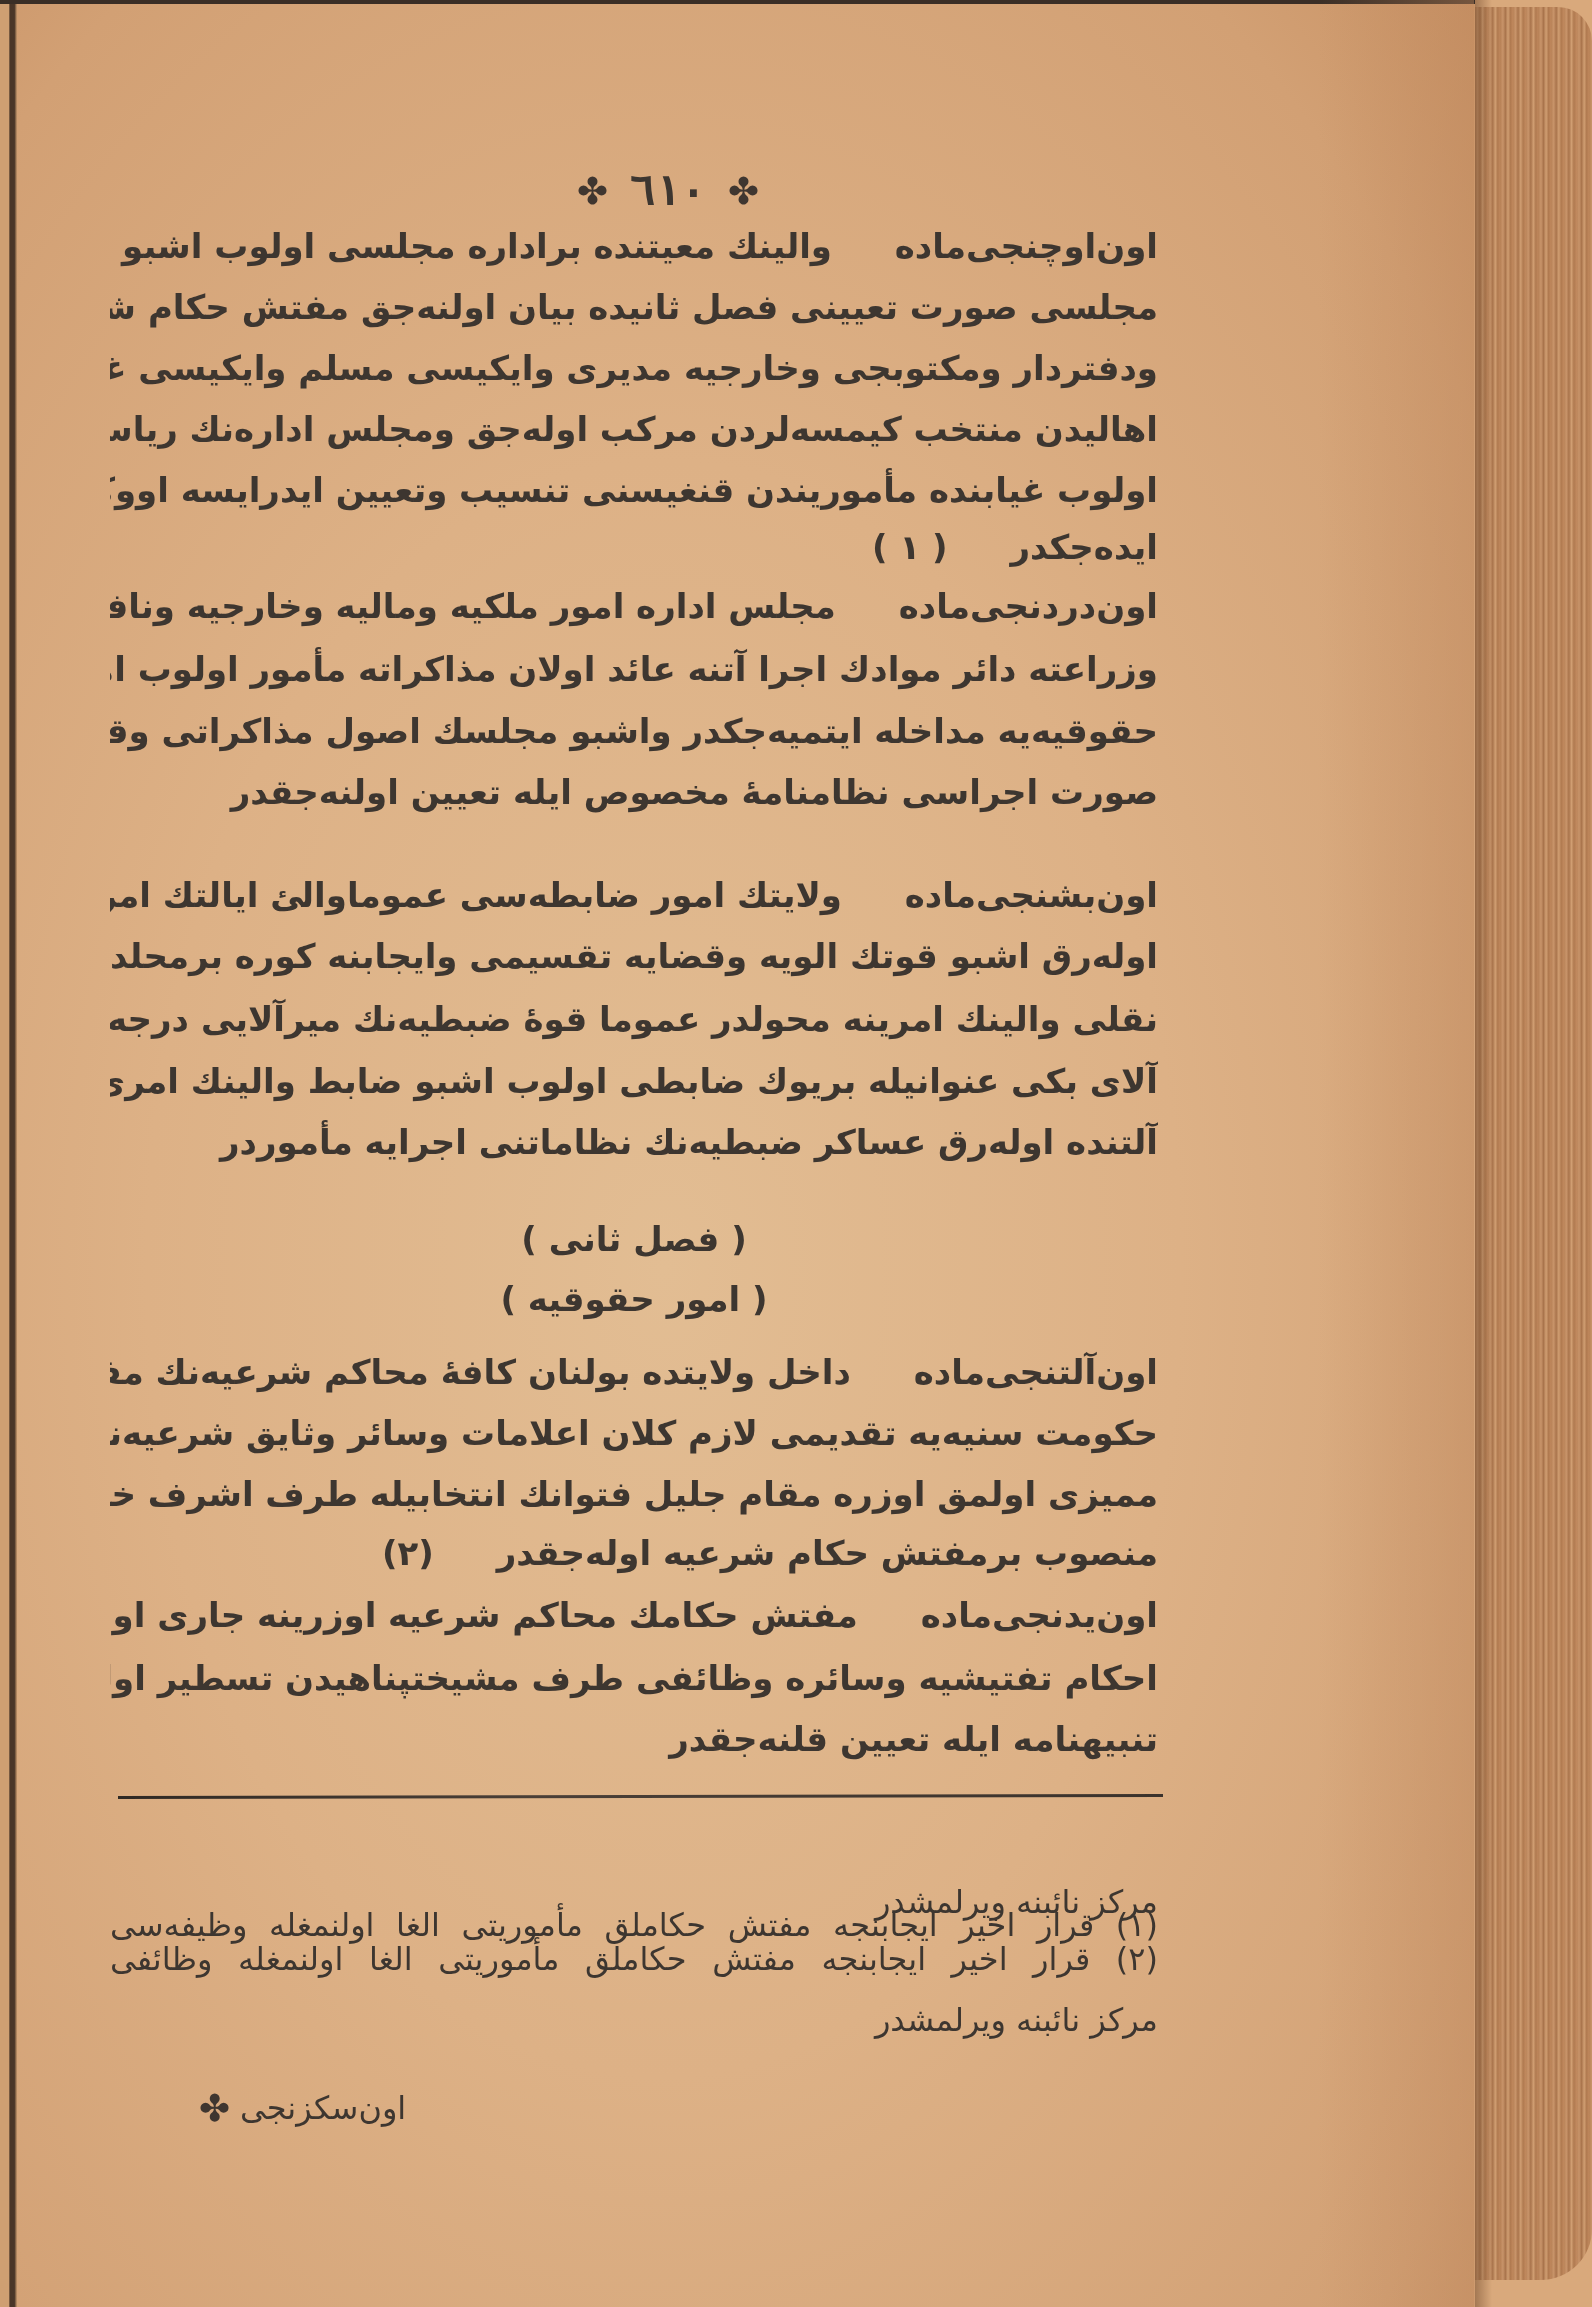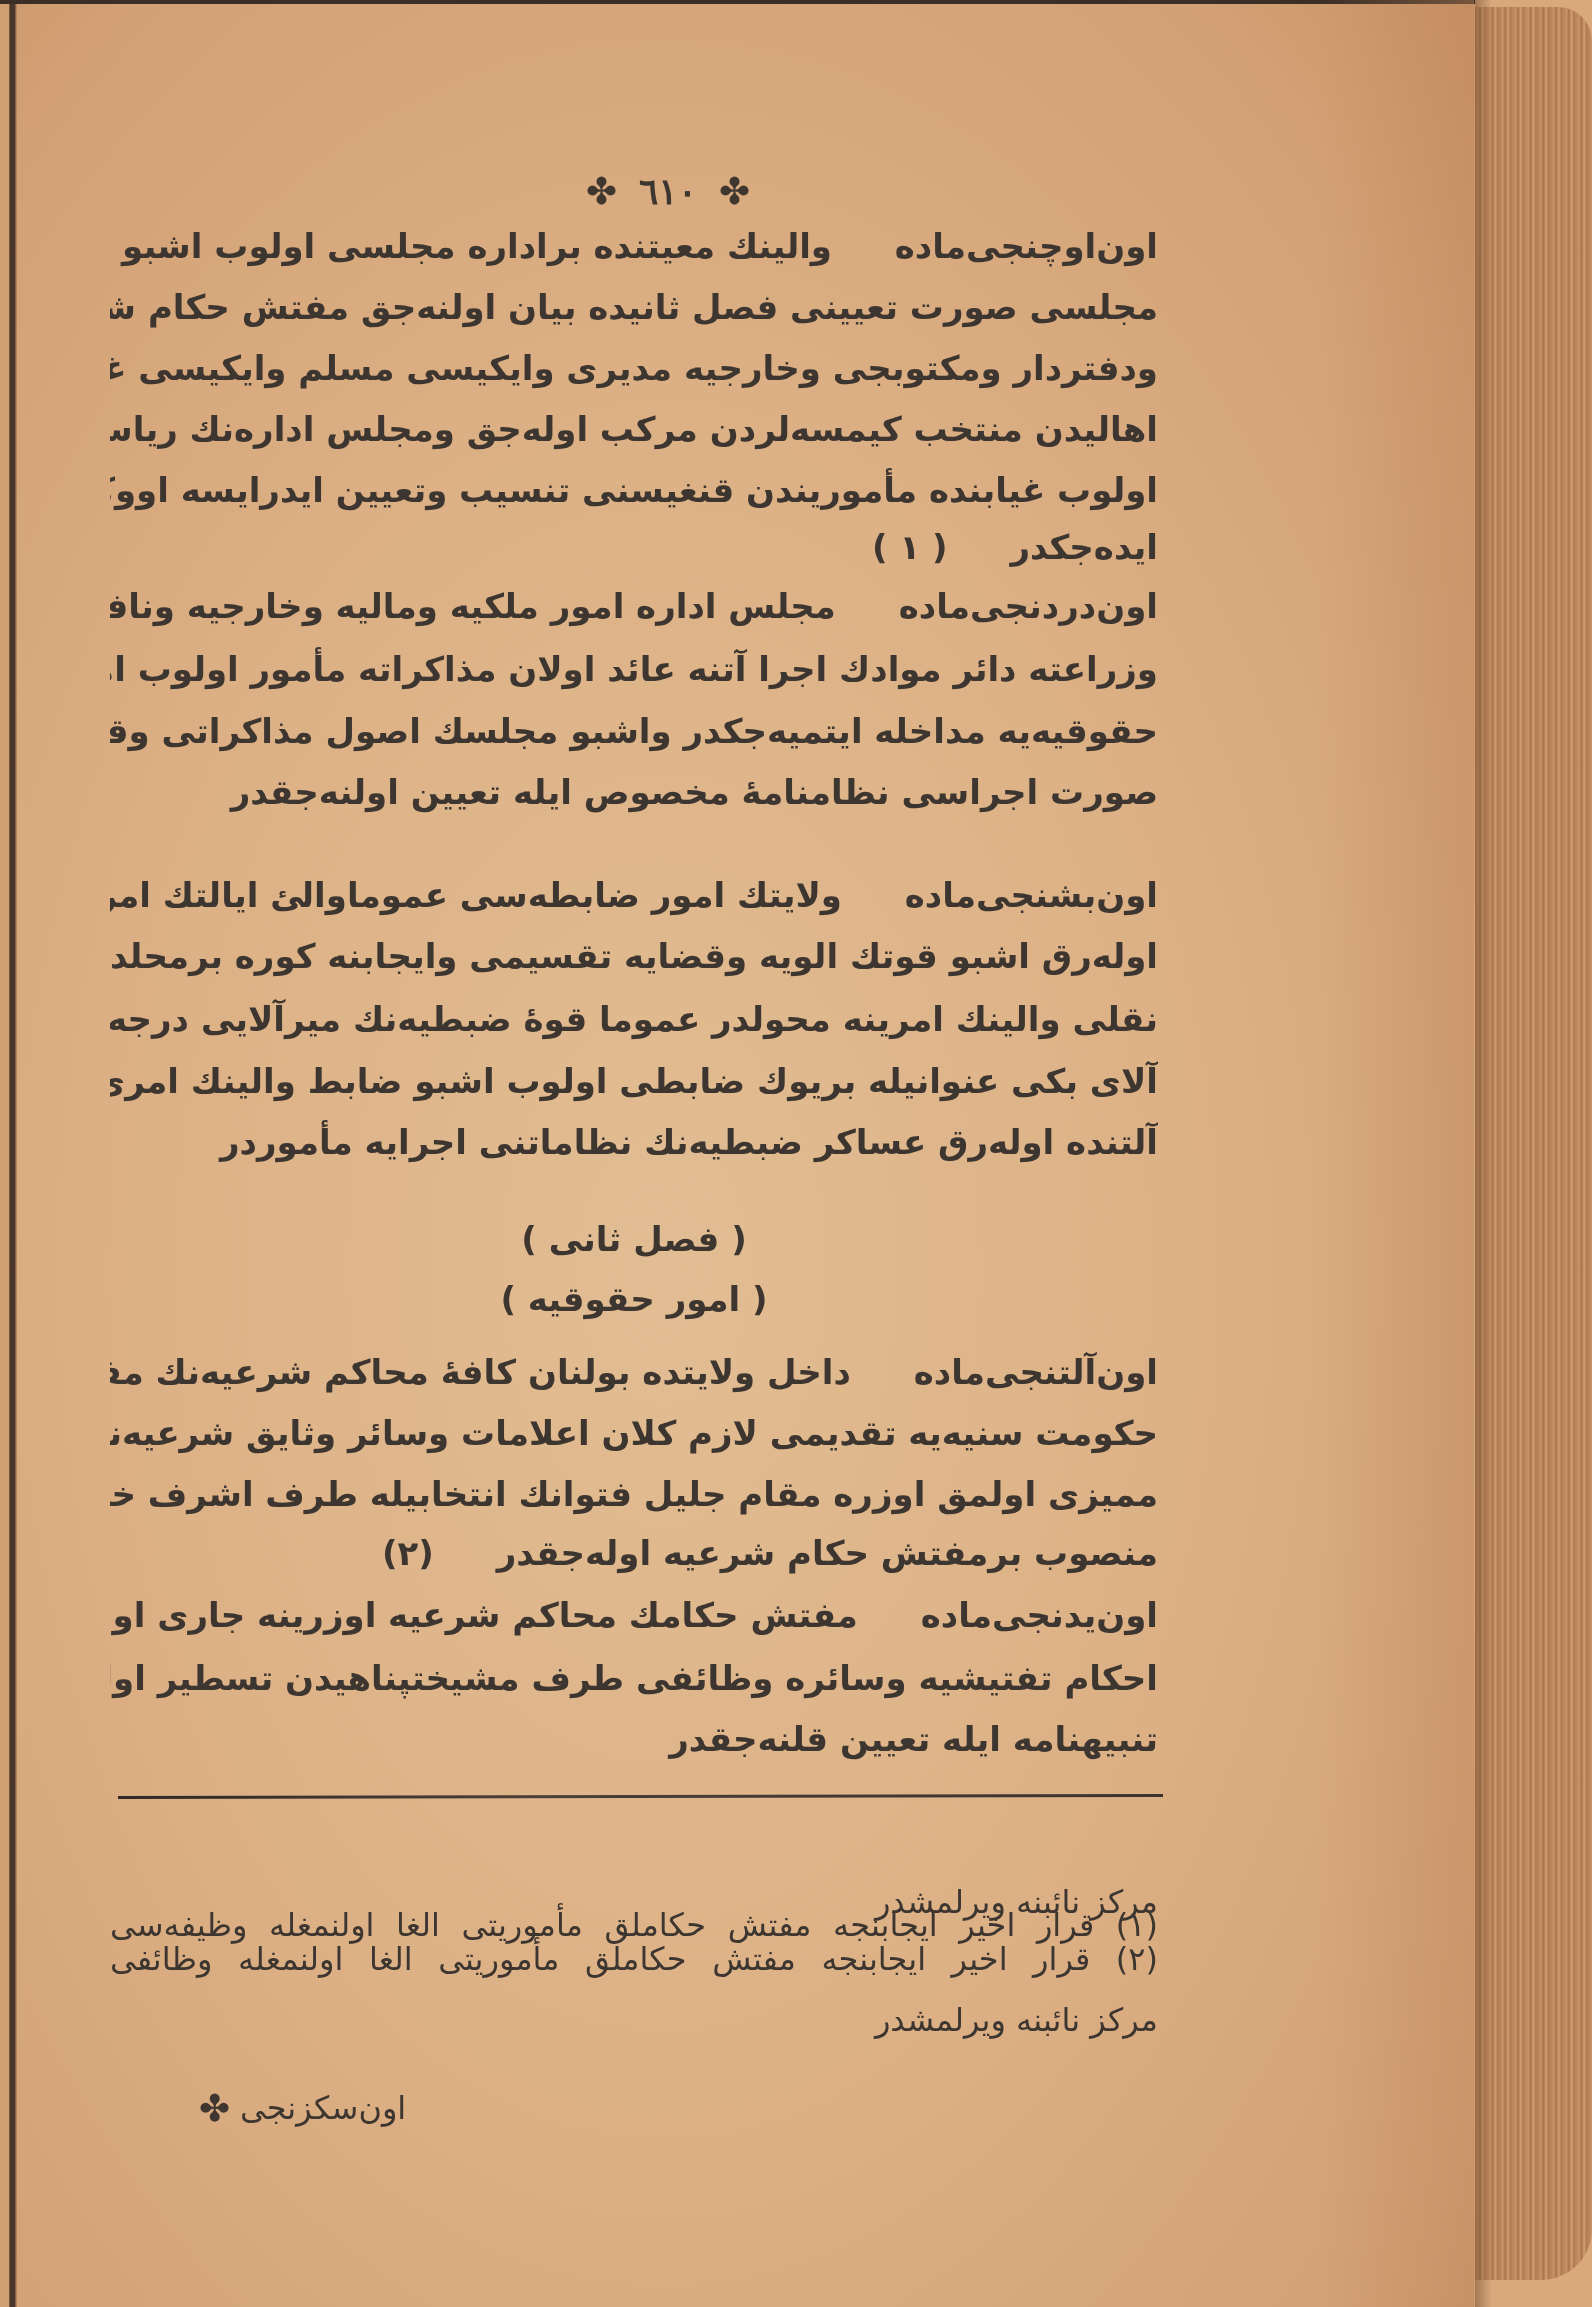--- a/index.html
+++ b/index.html
@@ -97,22 +97,22 @@
     gap: 22px;
     color: #3d3630;
     direction: rtl;
   }
   .ornament {
     font-size: 37px;
     line-height: 1;
     color: #3f3630;
   }
   .page-number {
-    font-family: Liberation Sans, sans-serif;
-    font-size: 36px;
+    font-family: Liberation Mono, monospace;
+    font-size: 42px;
     font-weight: bold;
     letter-spacing: 3.4px;
   }
 
   .line {
     position: absolute;
     right: 0;
     width: 1048px;
     font-size: 34px;
     line-height: 51px;

